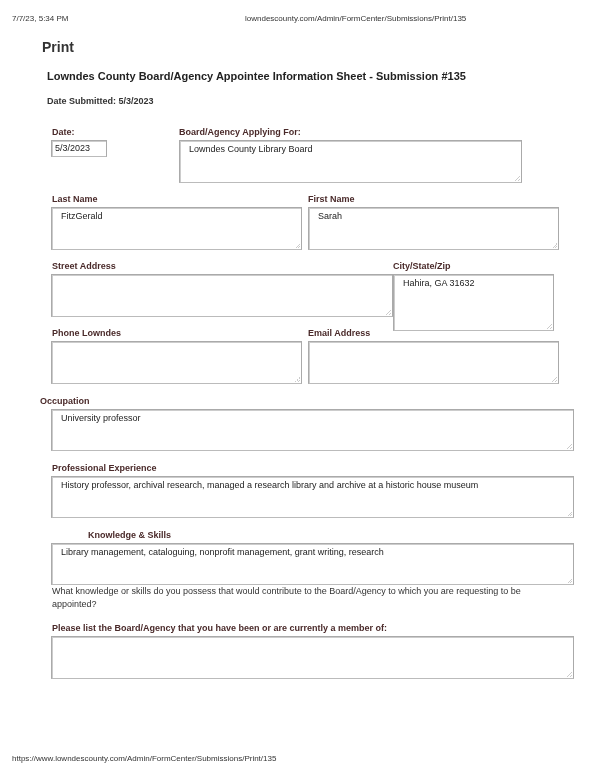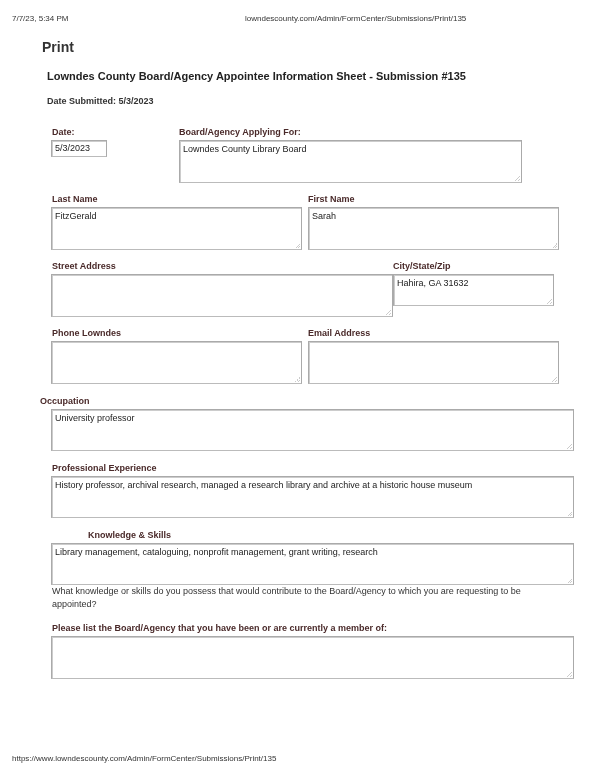--- a/index.html
+++ b/index.html
@@ -10,21 +10,21 @@
     .abs { position: absolute; }
     .hdr { font-size: 8px; color: #333; }
     .print-title { font-size: 14px; font-weight: bold; color: #333; }
     .form-title { font-size: 11px; font-weight: bold; color: #222; }
     .date-sub { font-size: 9px; font-weight: bold; color: #333; }
     .label { font-size: 9px; font-weight: bold; color: #4a2a2a; }
     .box {
       position: absolute; box-sizing: border-box;
       border: 1px solid #aaa; border-bottom-color: #bbb;
       box-shadow: inset 1px 1px 0 #ccc;
-      font-size: 9px; color: #222; padding: 3px 3px;
+      font-size: 9px; color: #222; padding: 3px 9px;
       background: #fff;
     }
     .box .grip {
       position: absolute; right: 1px; bottom: 1px; width: 5px; height: 5px;
       background: linear-gradient(135deg, transparent 50%, #ccc 50%, #ccc 60%, transparent 60%, transparent 75%, #ccc 75%, #ccc 85%, transparent 85%);
     }
     .help { font-size: 9px; color: #333; line-height: 13px; }
   </style>
 </head>
 <body>
@@ -60,21 +60,21 @@
   <span class="grip"></span>
 </div>
 
 <div class="abs label" style="left:52px; top:261px;">Street Address</div>
 <div class="box" style="left:51px; top:274px; width:342px; height:43px;">
   <span></span>
   <span class="grip"></span>
 </div>
 
 <div class="abs label" style="left:393px; top:261px;">City/State/Zip</div>
-<div class="box" style="left:393px; top:274px; width:161px; height:32px;">
+<div class="box" style="left:393px; top:274px; width:161px; height:57px;">
   <span>Hahira, GA 31632</span>
   <span class="grip"></span>
 </div>
 
 <div class="abs label" style="left:52px; top:328px;">Phone Lowndes</div>
 <div class="box" style="left:51px; top:341px; width:251px; height:43px;">
   <span></span>
   <span class="grip"></span>
 </div>
 

